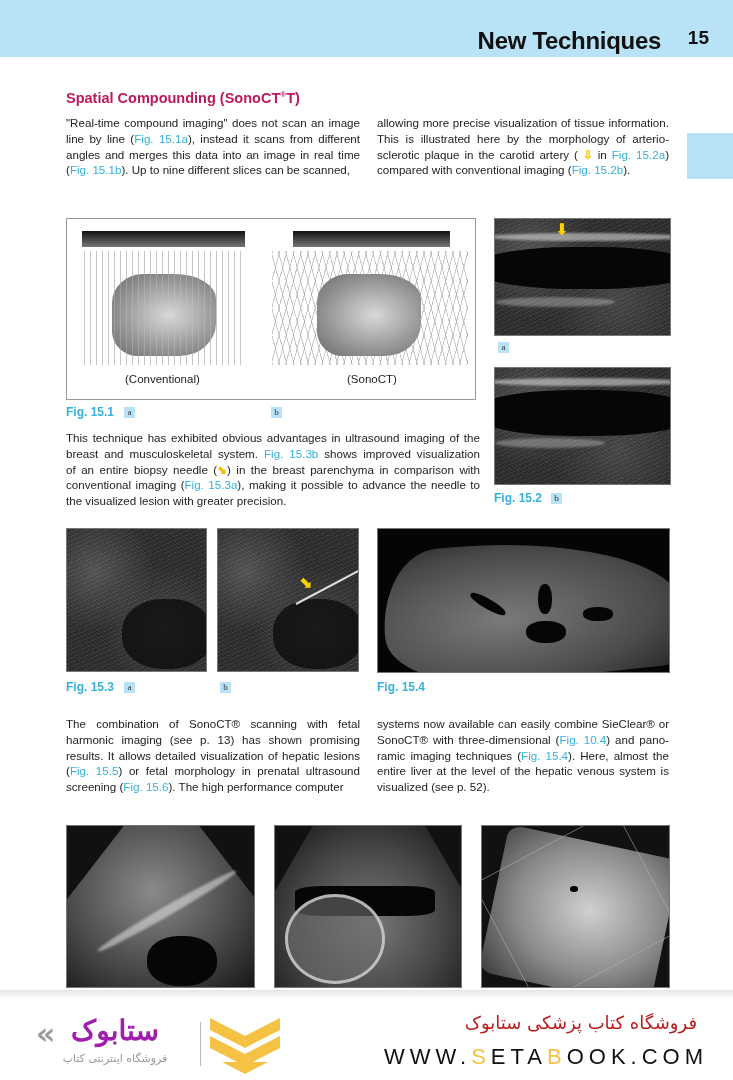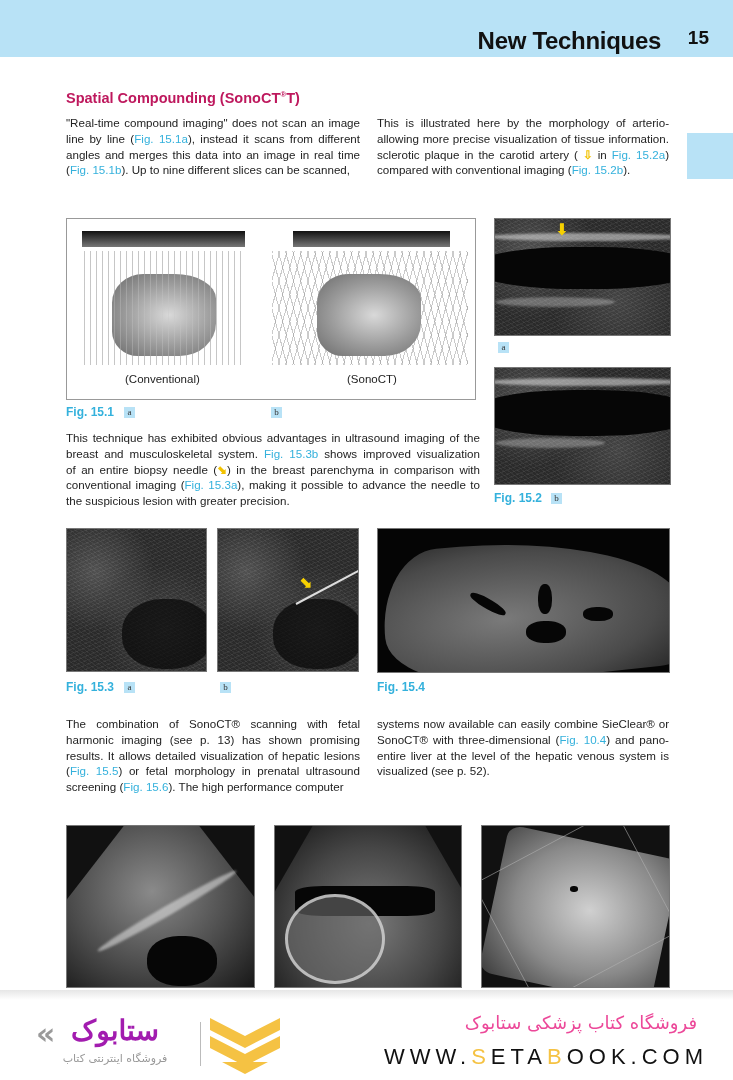--- a/index.html
+++ b/index.html
@@ -46,21 +46,21 @@
   .yellow-arrow { position: absolute; color: #f7d100; font-weight: bold; font-size: 16px; line-height: 16px; }
 
   .bottom-fade { position: absolute; left: 0; top: 990px; width: 733px; height: 10px; background: linear-gradient(#e6e6e6, #fff); }
 
   .footer { position: absolute; left: 0; top: 1000px; width: 733px; height: 80px; background: #fff; }
   .logo-chevron { position: absolute; left: 210px; top: 1018px; width: 70px; height: 56px; }
   .logo-divider { position: absolute; left: 200px; top: 1022px; width: 1px; height: 44px; background: #bbb; }
   .logo-text { position: absolute; left: 36px; top: 1014px; width: 158px; height: 38px; font-family: Liberation Serif, serif; font-size: 28px; font-weight: bold; color: #a21caf; text-align: center; direction: rtl; }
   .logo-chev-grey { position: absolute; left: 36px; top: 1016px; font-family: "DejaVu Sans", sans-serif; font-size: 30px; font-weight: bold; color: #9a9a9a; letter-spacing: -6px; }
   .logo-sub { position: absolute; left: 40px; top: 1052px; width: 150px; font-family: "DejaVu Sans", sans-serif; font-size: 11px; color: #999; direction: rtl; text-align: center; }
-  .store-fa { position: absolute; right: 36px; top: 1012px; font-family: "DejaVu Sans", sans-serif; font-size: 18px; color: #ec4899; direction: rtl; text-align: center; }
+  .store-fa { position: absolute; right: 36px; top: 1012px; font-family: "DejaVu Sans", sans-serif; font-size: 18px; color: #b91c1c; direction: rtl; text-align: center; }
   .store-url { position: absolute; right: 25px; top: 1044px; font-family: "Liberation Sans", sans-serif; font-size: 22px; letter-spacing: 5px; color: #111; }
   .store-url .hl { color: #f5c243; }
 </style>
 </head>
 <body>
 
 <div class="header-bar"></div>
 <div class="header-title">New Techniques</div>
 <div class="header-page">15</div>
 <div class="side-tab"></div>
@@ -68,22 +68,22 @@
 <div class="section-title"><span>Spatial Compounding (SonoCT</span><sup>®</sup><span>T)</span></div>
 
 <div class="para" style="left:66px; top:115px; width:294px;">
     <span class="line">"Real-time compound imaging" does not scan an image</span>
     <span class="line">line by line (<span class="ref">Fig. 15.1a</span>), instead it scans from different</span>
     <span class="line">angles and merges this data into an image in real time</span>
     <span class="line last">(<span class="ref">Fig. 15.1b</span>). Up to nine different slices can be scanned,</span>
   </div>
 
 <div class="para" style="left:377px; top:115px; width:292px;">
+    <span class="line">allowing more precise visualization of tissue information.</span>
     <span class="line">This is illustrated here by the morphology of arterio-</span>
-    <span class="line">allowing more precise visualization of tissue information.</span>
     <span class="line">sclerotic plaque in the carotid artery ( <span class="arrow-inline">⇩</span> in <span class="ref">Fig. 15.2a</span>)</span>
     <span class="line last">compared with conventional imaging (<span class="ref">Fig. 15.2b</span>).</span>
   </div>
 
 <div class="fig-box fig1">
   <div class="transducer" style="left:15px; top:12px; width:163px;"></div>
   <div class="beam-area" style="left:17px; top:32px; width:160px; height:114px; background: repeating-linear-gradient(90deg, rgba(150,150,150,0.55) 0 1px, transparent 1px 6px);"></div>
   <div class="blob" style="left:45px; top:55px; width:104px; height:82px; border-radius: 30% 40% 35% 25% / 35% 30% 40% 30%;"></div>
   <div class="beam-area" style="left:17px; top:32px; width:160px; height:114px; background: repeating-linear-gradient(90deg, rgba(200,200,200,0.35) 0 1px, transparent 1px 6px);"></div>
   <div class="diagram-label" style="left:58px; top:154px;">(Conventional)</div>
@@ -95,21 +95,21 @@
 </div>
 <div class="fig-caption" style="left:66px; top:405px;">Fig. 15.1</div>
 <div class="panel-tag" style="left:124px; top:407px;">a</div>
 <div class="panel-tag" style="left:271px; top:407px;">b</div>
 
 <div class="para" style="left:66px; top:430px; width:414px;">
     <span class="line">This technique has exhibited obvious advantages in ultrasound imaging of the</span>
     <span class="line">breast and musculoskeletal system. <span class="ref">Fig. 15.3b</span> shows improved visualization</span>
     <span class="line">of an entire biopsy needle (<span class="arrow-inline">⬊</span>) in the breast parenchyma in comparison with</span>
     <span class="line">conventional imaging (<span class="ref">Fig. 15.3a</span>), making it possible to advance the needle to</span>
-    <span class="line last">the suspicious lesion with greater precision.</span>
+    <span class="line last">the visualized lesion with greater precision.</span>
   </div>
 
 <div class="us" style="left:494px; top:218px; width:177px; height:118px;">
   <div class="speckle"></div>
   <div class="band" style="left:-10px; top:14px; width:200px; height:8px;"></div>
   <div class="dark" style="left:-20px; top:28px; width:220px; height:42px;"></div>
   <div class="band" style="left:0px; top:78px; width:120px; height:10px; opacity:0.6;"></div>
 </div>
 <div class="yellow-arrow" style="left:555px; top:222px;">⬇</div>
 <div class="panel-tag" style="left:498px; top:342px;">a</div>
@@ -148,20 +148,21 @@
 <div class="para" style="left:66px; top:716px; width:294px;">
     <span class="line">The combination of SonoCT® scanning with fetal</span>
     <span class="line">harmonic imaging (see p. 13) has shown promising</span>
     <span class="line">results. It allows detailed visualization of hepatic lesions</span>
     <span class="line">(<span class="ref">Fig. 15.5</span>) or fetal morphology in prenatal ultrasound</span>
     <span class="line last">screening (<span class="ref">Fig. 15.6</span>). The high performance computer</span>
   </div>
 <div class="para" style="left:377px; top:716px; width:292px;">
     <span class="line">systems now available can easily combine SieClear® or</span>
     <span class="line">SonoCT® with three-dimensional (<span class="ref">Fig. 10.4</span>) and pano-</span>
+    <span class="line">ramic imaging techniques (<span class="ref">Fig. 15.4</span>). Here, almost the</span>
     <span class="line">entire liver at the level of the hepatic venous system is</span>
     <span class="line last">visualized (see p. 52).</span>
   </div>
 
 <div class="us" style="left:66px; top:825px; width:189px; height:163px;">
   <div style="position:absolute; left:0; top:0; width:189px; height:163px; background: radial-gradient(ellipse at 45% 40%, #8a8a8a 0%, #4c4c4c 55%, #151515 100%); clip-path: polygon(30% 0, 70% 0, 100% 45%, 100% 100%, 0 100%, 0 45%);"></div>
   <div class="band" style="left:20px; top:80px; width:160px; height:10px; transform: rotate(-30deg);"></div>
   <div class="dark" style="left:80px; top:110px; width:70px; height:50px;"></div>
 </div>
 <div class="us" style="left:274px; top:825px; width:188px; height:163px;">

